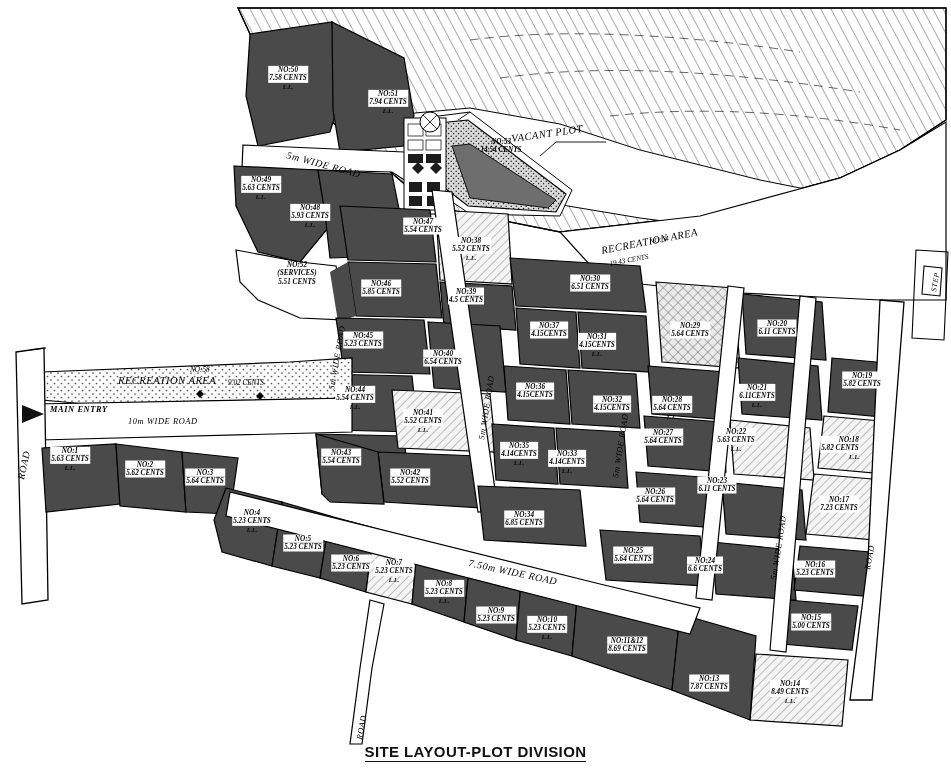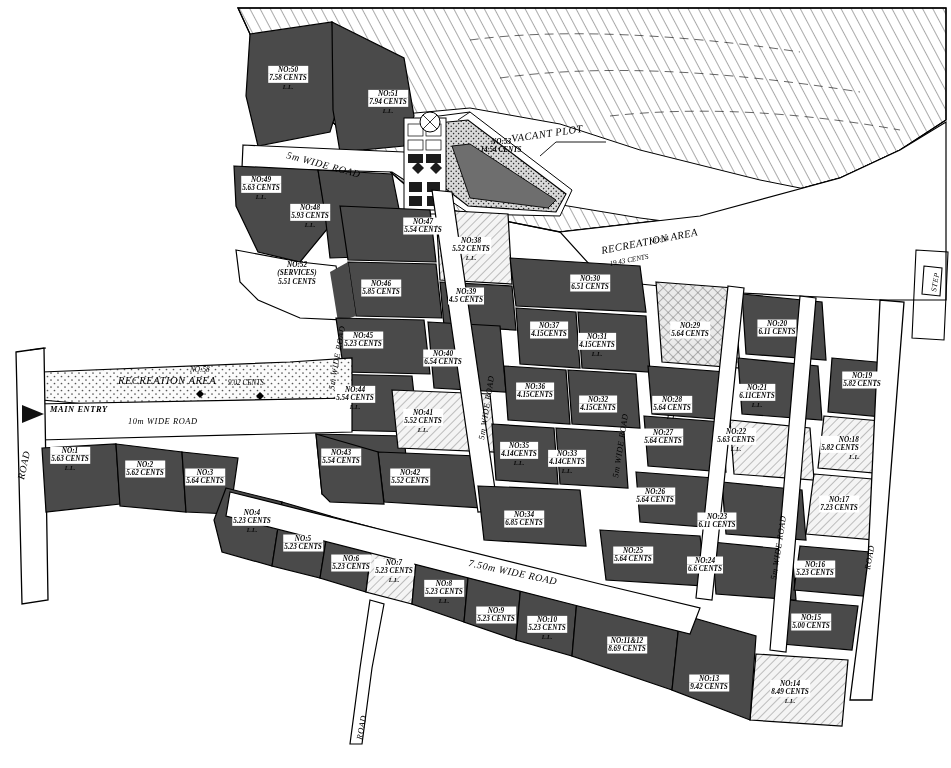--- a/index.html
+++ b/index.html
@@ -340,21 +340,21 @@
         <span class="n">NO:10</span>
         <span class="c">5.23 CENTS</span>
         <span class="ll">L.L.</span>
       </div>
       <div class="lbl" style="left: 627px; top: 645px; transform: translate(-50%, -50%);">
         <span class="n">NO:11&amp;12</span>
         <span class="c">8.69 CENTS</span>
       </div>
       <div class="lbl" style="left: 709px; top: 683px; transform: translate(-50%, -50%);">
         <span class="n">NO:13</span>
-        <span class="c">9.42 CENTS</span>
+        <span class="c">7.87 CENTS</span>
       </div>
       <div class="lbl" style="left: 790px; top: 692px; transform: translate(-50%, -50%);">
         <span class="n">NO:14</span>
         <span class="c">8.49 CENTS</span>
         <span class="ll">L.L.</span>
       </div>
       <div class="lbl" style="left: 811px; top: 622px; transform: translate(-50%, -50%);">
         <span class="n">NO:15</span>
         <span class="c">5.00 CENTS</span>
       </div>
@@ -382,21 +382,21 @@
       <div class="lbl" style="left: 757px; top: 396px; transform: translate(-50%, -50%);">
         <span class="n">NO:21</span>
         <span class="c">6.11CENTS</span>
         <span class="ll">L.L.</span>
       </div>
       <div class="lbl" style="left: 736px; top: 440px; transform: translate(-50%, -50%);">
         <span class="n">NO:22</span>
         <span class="c">5.63 CENTS</span>
         <span class="ll">L.L.</span>
       </div>
-      <div class="lbl" style="left: 717px; top: 521px; transform: translate(-50%, -50%);">
+      <div class="lbl" style="left: 717px; top: 485px; transform: translate(-50%, -50%);">
         <span class="n">NO:23</span>
         <span class="c">6.11 CENTS</span>
       </div>
       <div class="lbl" style="left: 705px; top: 565px; transform: translate(-50%, -50%);">
         <span class="n">NO:24</span>
         <span class="c">6.6 CENTS</span>
       </div>
       <div class="lbl" style="left: 633px; top: 555px; transform: translate(-50%, -50%);">
         <span class="n">NO:25</span>
         <span class="c">5.64 CENTS</span>
@@ -420,21 +420,21 @@
       </div>
       <div class="lbl" style="left: 590px; top: 283px; transform: translate(-50%, -50%);">
         <span class="n">NO:30</span>
         <span class="c">6.51 CENTS</span>
       </div>
       <div class="lbl" style="left: 597px; top: 345px; transform: translate(-50%, -50%);">
         <span class="n">NO:31</span>
         <span class="c">4.15CENTS</span>
         <span class="ll">L.L.</span>
       </div>
-      <div class="lbl" style="left: 598px; top: 404px; transform: translate(-50%, -50%);">
+      <div class="lbl" style="left: 612px; top: 404px; transform: translate(-50%, -50%);">
         <span class="n">NO:32</span>
         <span class="c">4.15CENTS</span>
       </div>
       <div class="lbl" style="left: 567px; top: 462px; transform: translate(-50%, -50%);">
         <span class="n">NO:33</span>
         <span class="c">4.14CENTS</span>
         <span class="ll">L.L.</span>
       </div>
       <div class="lbl" style="left: 524px; top: 519px; transform: translate(-50%, -50%);">
         <span class="n">NO:34</span>
@@ -520,14 +520,15 @@
         <span class="n">NO:52</span>
         <span class="n">(SERVICES)</span>
         <span class="c">5.51 CENTS</span>
       </div>
       <div class="lbl plain" style="left: 501px; top: 146px; transform: translate(-50%, -50%);">
         <span class="n">NO:53</span>
         <span class="c">14.54 CENTS</span>
       </div>
     </div>
 
+<div id="title"><span>SITE LAYOUT-PLOT  DIVISION</span></div>
 
 </div>
 
 </body></html>

